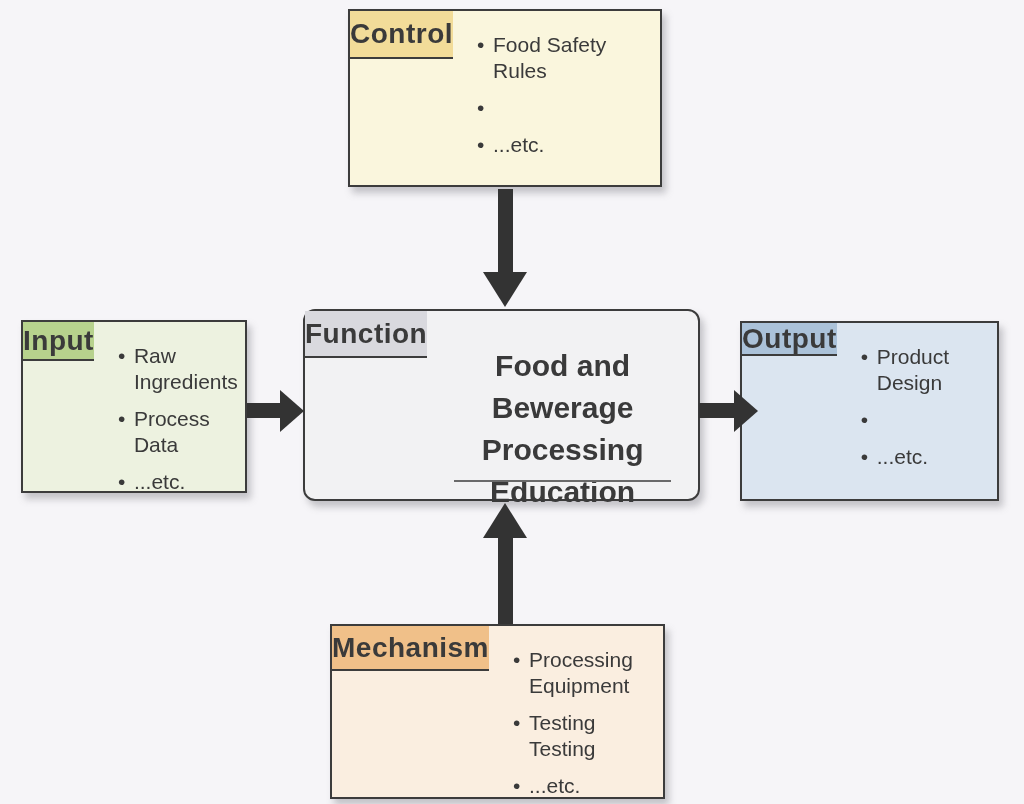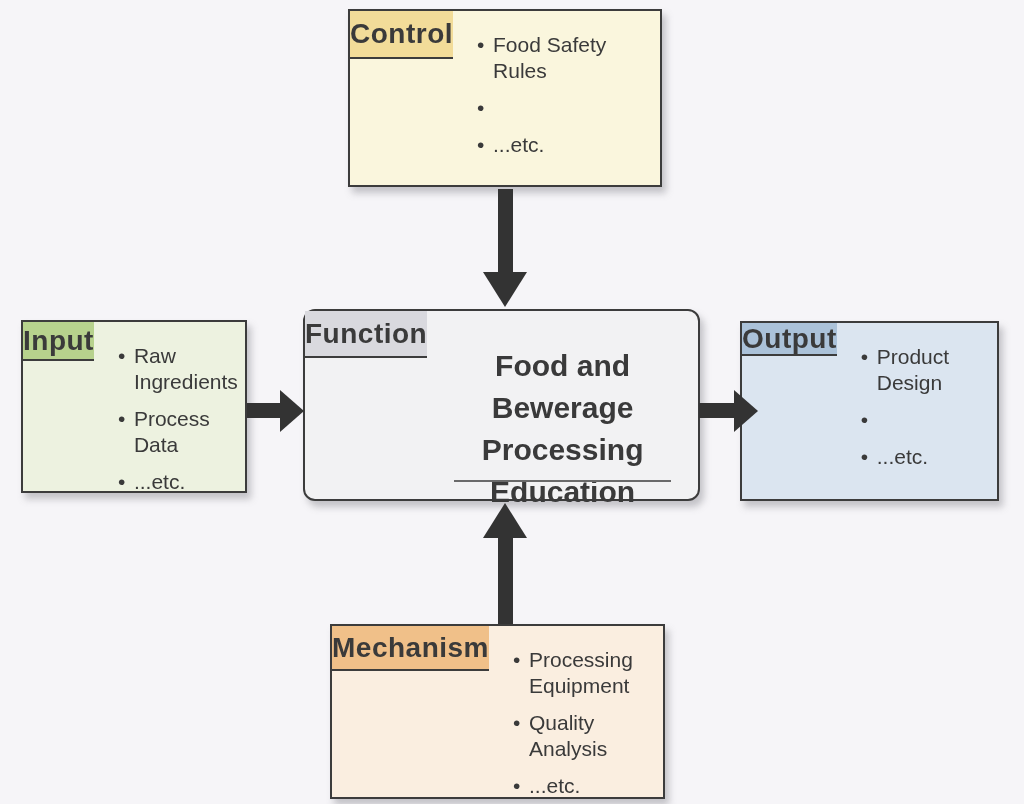--- a/index.html
+++ b/index.html
@@ -191,21 +191,21 @@
   <div class="box mechanism-box">
     <div class="box-header">Mechanism</div>
     <div class="box-body">
       <ul class="box-items">
         <li>
           <span class="dot">•</span>
           <span>Processing Equipment</span>
         </li>
         <li>
           <span class="dot">•</span>
-          <span>Quality Analysis</span>
+          <span>Testing Testing</span>
         </li>
         <li>
           <span class="dot">•</span>
           <span>...etc.</span>
         </li>
       </ul>
     </div>
   </div>
 
   <div class="arrow-v arrow-control-function">

